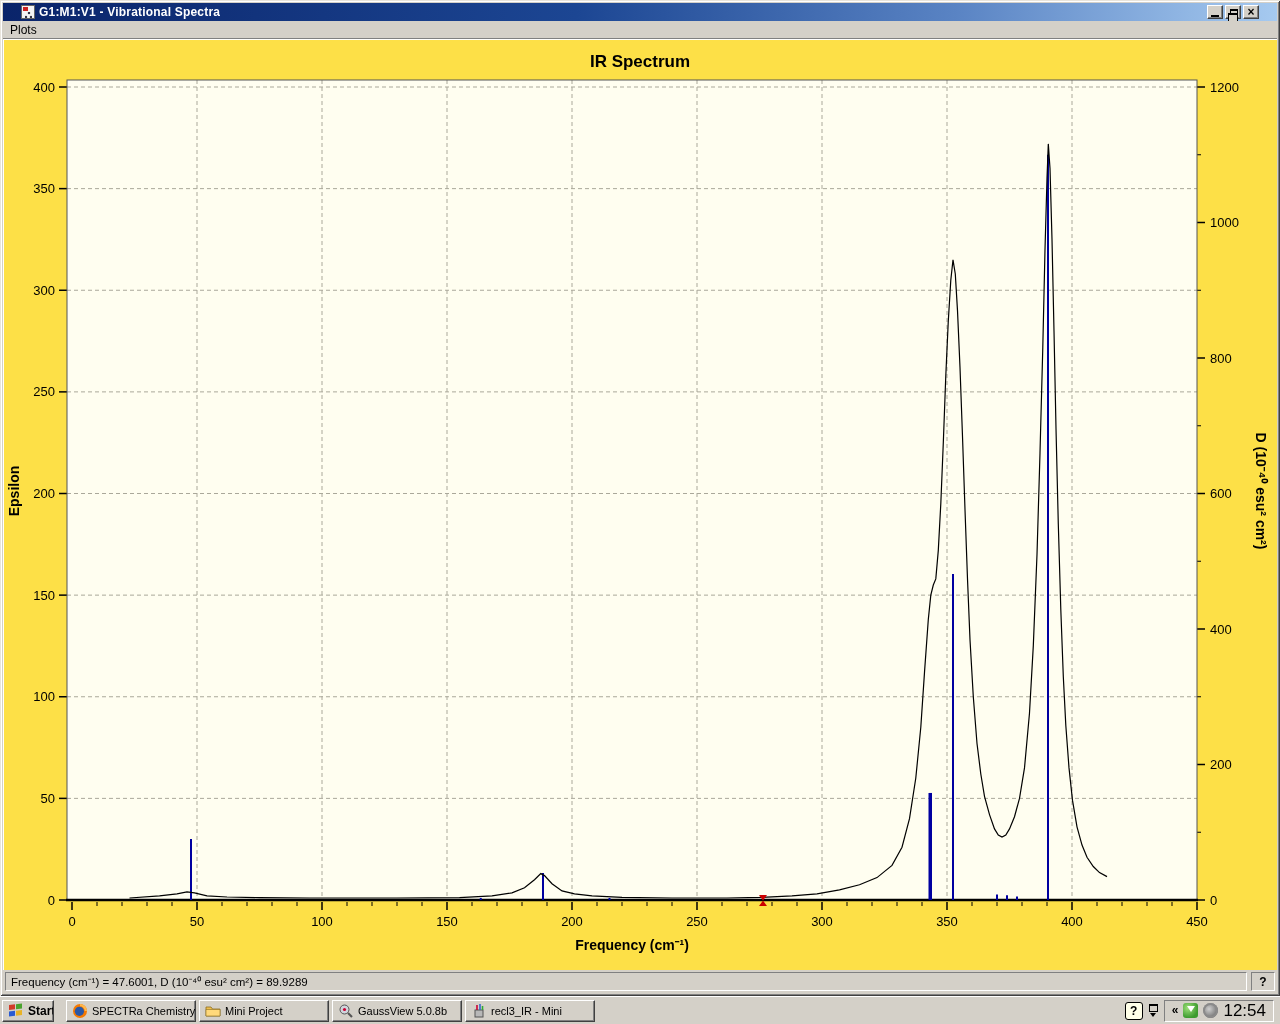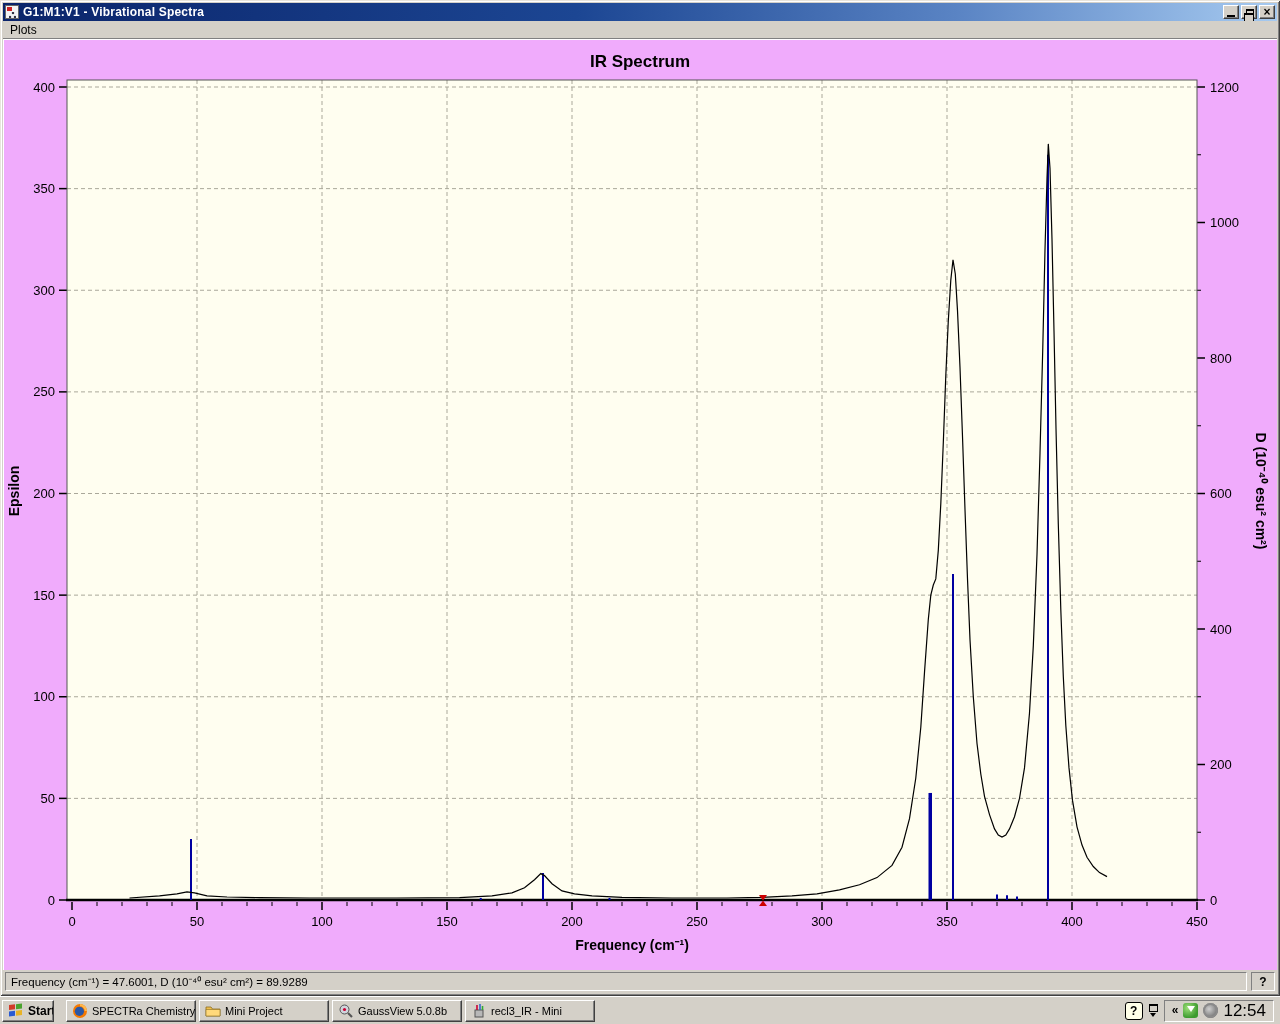--- a/index.html
+++ b/index.html
@@ -6,21 +6,21 @@
   html,body { width:1280px; height:1024px; overflow:hidden;
     font-family:"Liberation Sans", sans-serif; background:#d4d0c8; }
 
   
   .window { position:absolute; left:0; top:0; width:1280px; height:996px;
     background:#d4d0c8;
     box-shadow: inset 1px 1px 0 #e8e4dc, inset -1px -1px 0 #404040,
                 inset 2px 2px 0 #fff, inset -2px -2px 0 #808080; }
   .titlebar { position:absolute; left:3px; right:3px; top:3px; height:18px;
     background:linear-gradient(90deg,#0a246a 0%,#1c4693 45%,#5a84c4 75%,#a6caf0 100%);
-    display:flex; align-items:center; padding:0 2px; }
+    display:flex; align-items:center; padding:0 18px; }
   .titlebar .title { color:#fff; font-weight:bold; font-size:12px; margin-left:4px;
     white-space:nowrap; letter-spacing:.2px; }
   .title-icon { width:14px; height:14px; position:relative; background:#f4f4f4;
     border:1px solid #666; flex:0 0 auto; }
   .title-icon .flag { position:absolute; left:1px; top:1px; width:5px; height:4px; background:#cc2222; }
   .title-icon .mol  { position:absolute; left:3px; top:6px; width:7px; height:6px;
     background:
       radial-gradient(circle at 1px 5px,#334 1.4px,transparent 1.6px),
       radial-gradient(circle at 4px 1px,#334 1.4px,transparent 1.6px),
       radial-gradient(circle at 6px 5px,#334 1.4px,transparent 1.6px); }
@@ -34,21 +34,21 @@
   .g-res { width:8px; height:7px; border:1px solid #000; border-top-width:2px; position:relative; background:#d4d0c8; margin-left:2px; }
   .g-res::before { content:""; position:absolute; left:-3px; top:2px; width:8px; height:7px;
     border:1px solid #000; border-top-width:2px; background:#d4d0c8; }
   .g-close { font-weight:bold; font-size:12px; margin-top:-1px; }
   .menubar { position:absolute; left:3px; right:3px; top:21px; height:17px;
     background:#d4d0c8; display:flex; align-items:center; }
   .menu-item { font-size:12px; padding:13px 7px; color:#000; }
 
   
   .chart-area { position:absolute; left:3px; right:3px; top:38px; height:932px;
-    background:#f0abfc; border-top:1px solid #808080;
+    background:#fde047; border-top:1px solid #808080;
     box-shadow: inset 1px 1px 0 #fff; }
   #chart-svg { position:absolute; left:-3px; top:-1px; }
   .chart-title { position:absolute; left:0; width:100%; top:13px; text-align:center;
     font-size:17px; font-weight:bold; color:#000; }
   .axis-title { font-weight:bold; font-size:14px; fill:#000; }
 
   
   .statusbar { position:absolute; left:3px; right:3px; top:970px; height:23px;
     background:#d4d0c8; display:flex; align-items:center; gap:4px; padding:2px 2px; }
   .status-field { flex:1 1 auto; height:19px; border:1px solid; border-color:#808080 #fff #fff #808080;

